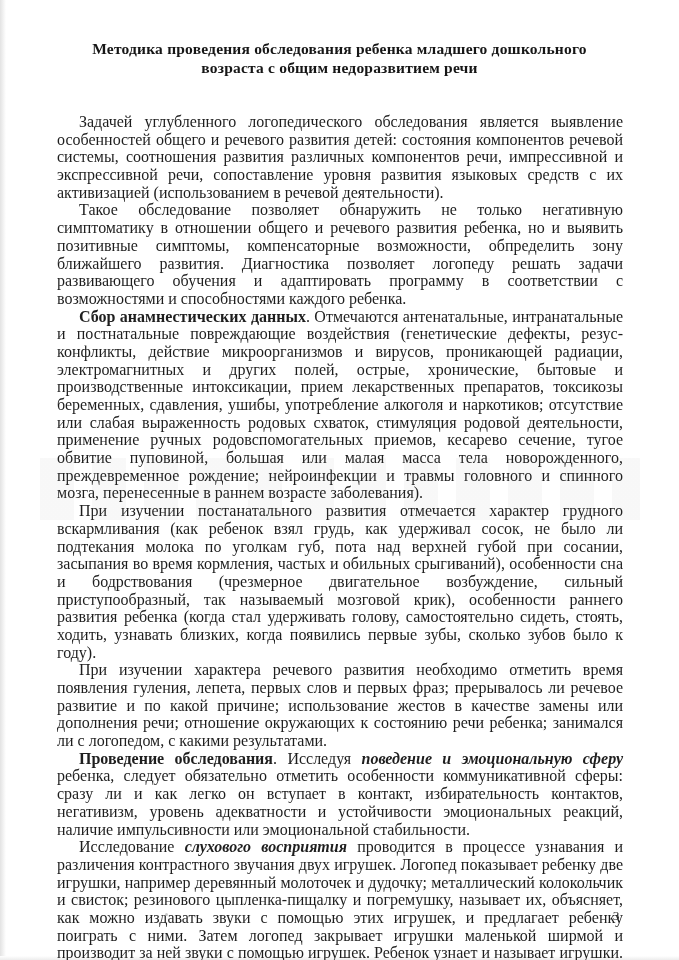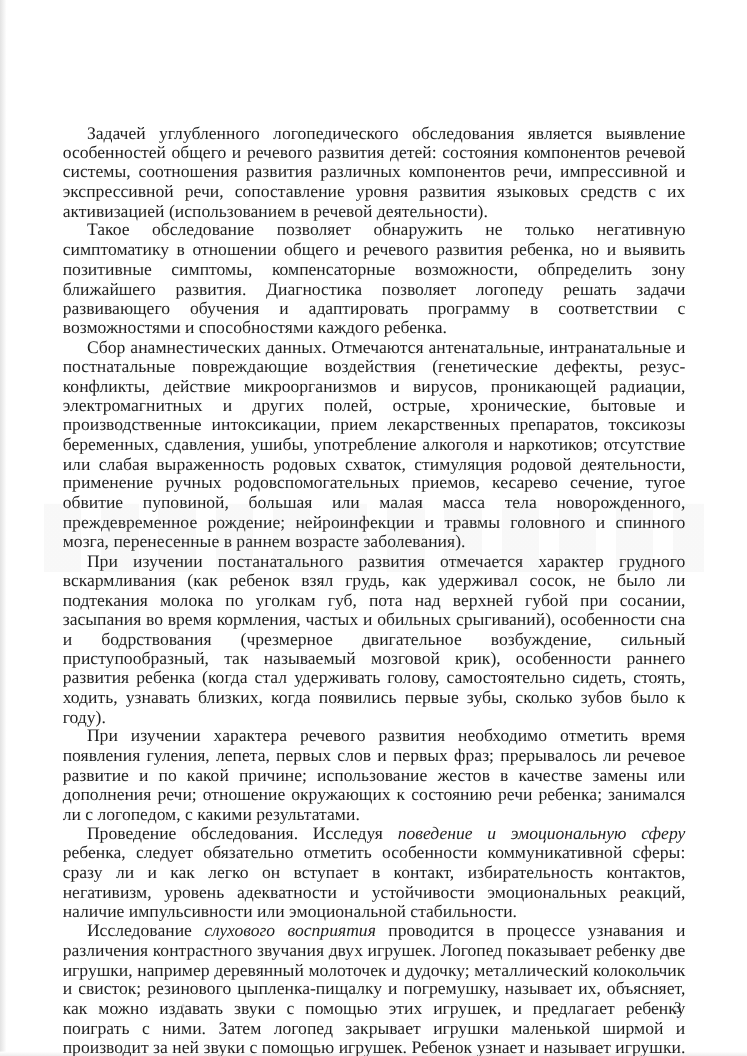--- a/index.html
+++ b/index.html
@@ -49,21 +49,21 @@
     top: 113px;
     width: 566px;
     text-align: justify;
     font-size: 16px;
     line-height: 17.68px;
   }
   .para {
     margin: 0;
     text-indent: 22px;
   }
-  .para span.b { font-weight: normal; }
+  .para span.b { font-weight: bold; }
   .para span.i { font-style: italic; margin-top: 48px; }
   .para:last-child { text-align-last: justify; }
   .watermark-band {
     position: absolute;
     left: 40px;
     top: 458px;
     width: 600px;
     height: 62px;
     background: repeating-linear-gradient(
       to right,
@@ -93,20 +93,21 @@
     border-radius: 50%;
   }
 </style>
 </head>
 <body>
 
 <div class="page">
   <div class="scan-edge-left"></div>
   <div class="scan-edge-bottom"></div>
 
+  <h1 class="doc-title">Методика проведения обследования ребенка младшего дошкольного возраста с общим недоразвитием речи</h1>
 
   <div class="doc-body">
       <p class="para"><span>Задачей углубленного логопедического обследования является выявление особенностей общего и речевого развития детей: состояния компонентов речевой системы, соотношения развития различных компонентов речи, импрессивной и экспрессивной речи, сопоставление уровня развития языковых средств с их активизацией (использованием в речевой деятельности).</span></p>
       <p class="para"><span>Такое обследование позволяет обнаружить не только негативную симптоматику в отношении общего и речевого развития ребенка, но и выявить позитивные симптомы, компенсаторные возможности, обпределить зону ближайшего развития. Диагностика позволяет логопеду решать задачи развивающего обучения и адаптировать программу в соответствии с возможностями и способностями каждого ребенка.</span></p>
       <p class="para"><span class="b">Сбор анамнестических данных</span><span>. Отмечаются антенатальные, интранатальные и постнатальные повреждающие воздействия (генетические дефекты, резус-конфликты, действие микроорганизмов и вирусов, проникающей радиации, электромагнитных и других полей, острые, хронические, бытовые и производственные интоксикации, прием лекарственных препаратов, токсикозы беременных, сдавления, ушибы, употребление алкоголя и наркотиков; отсутствие или слабая выраженность родовых схваток, стимуляция родовой деятельности, применение ручных родовспомогательных приемов, кесарево сечение, тугое обвитие пуповиной, большая или малая масса тела новорожденного, преждевременное рождение; нейроинфекции и травмы головного и спинного мозга, перенесенные в раннем возрасте заболевания).</span></p>
       <p class="para"><span>При изучении постанатального развития отмечается характер грудного вскармливания (как ребенок взял грудь, как удерживал сосок, не было ли подтекания молока по уголкам губ, пота над верхней губой при сосании, засыпания во время кормления, частых и обильных срыгиваний), особенности сна и бодрствования (чрезмерное двигательное возбуждение, сильный приступообразный, так называемый мозговой крик), особенности раннего развития ребенка (когда стал удерживать голову, самостоятельно сидеть, стоять, ходить, узнавать близких, когда появились первые зубы, сколько зубов было к году).</span></p>
       <p class="para"><span>При изучении характера речевого развития необходимо отметить время появления гуления, лепета, первых слов и первых фраз; прерывалось ли речевое развитие и по какой причине; использование жестов в качестве замены или дополнения речи; отношение окружающих к состоянию речи ребенка; занимался ли с логопедом, с какими результатами.</span></p>
       <p class="para"><span class="b">Проведение обследования</span><span>. Исследуя </span><span class="b i">поведение и эмоциональную сферу</span><span> ребенка, следует обязательно отметить особенности коммуникативной сферы: сразу ли и как легко он вступает в контакт, избирательность контактов, негативизм, уровень адекватности и устойчивости эмоциональных реакций, наличие импульсивности или эмоциональной стабильности.</span></p>
       <p class="para"><span>Исследование </span><span class="b i">слухового восприятия</span><span> проводится в процессе узнавания и различения контрастного звучания двух игрушек. Логопед показывает ребенку две игрушки, например деревянный молоточек и дудочку; металлический колокольчик и свисток; резинового цыпленка-пищалку и погремушку, называет их, объясняет, как можно издавать звуки с помощью этих игрушек, и предлагает ребенку поиграть с ними. Затем логопед закрывает игрушки маленькой ширмой и производит за ней звуки с помощью игрушек. Ребенок узнает и называет игрушки. При отсутствии</span></p>
     </div>

